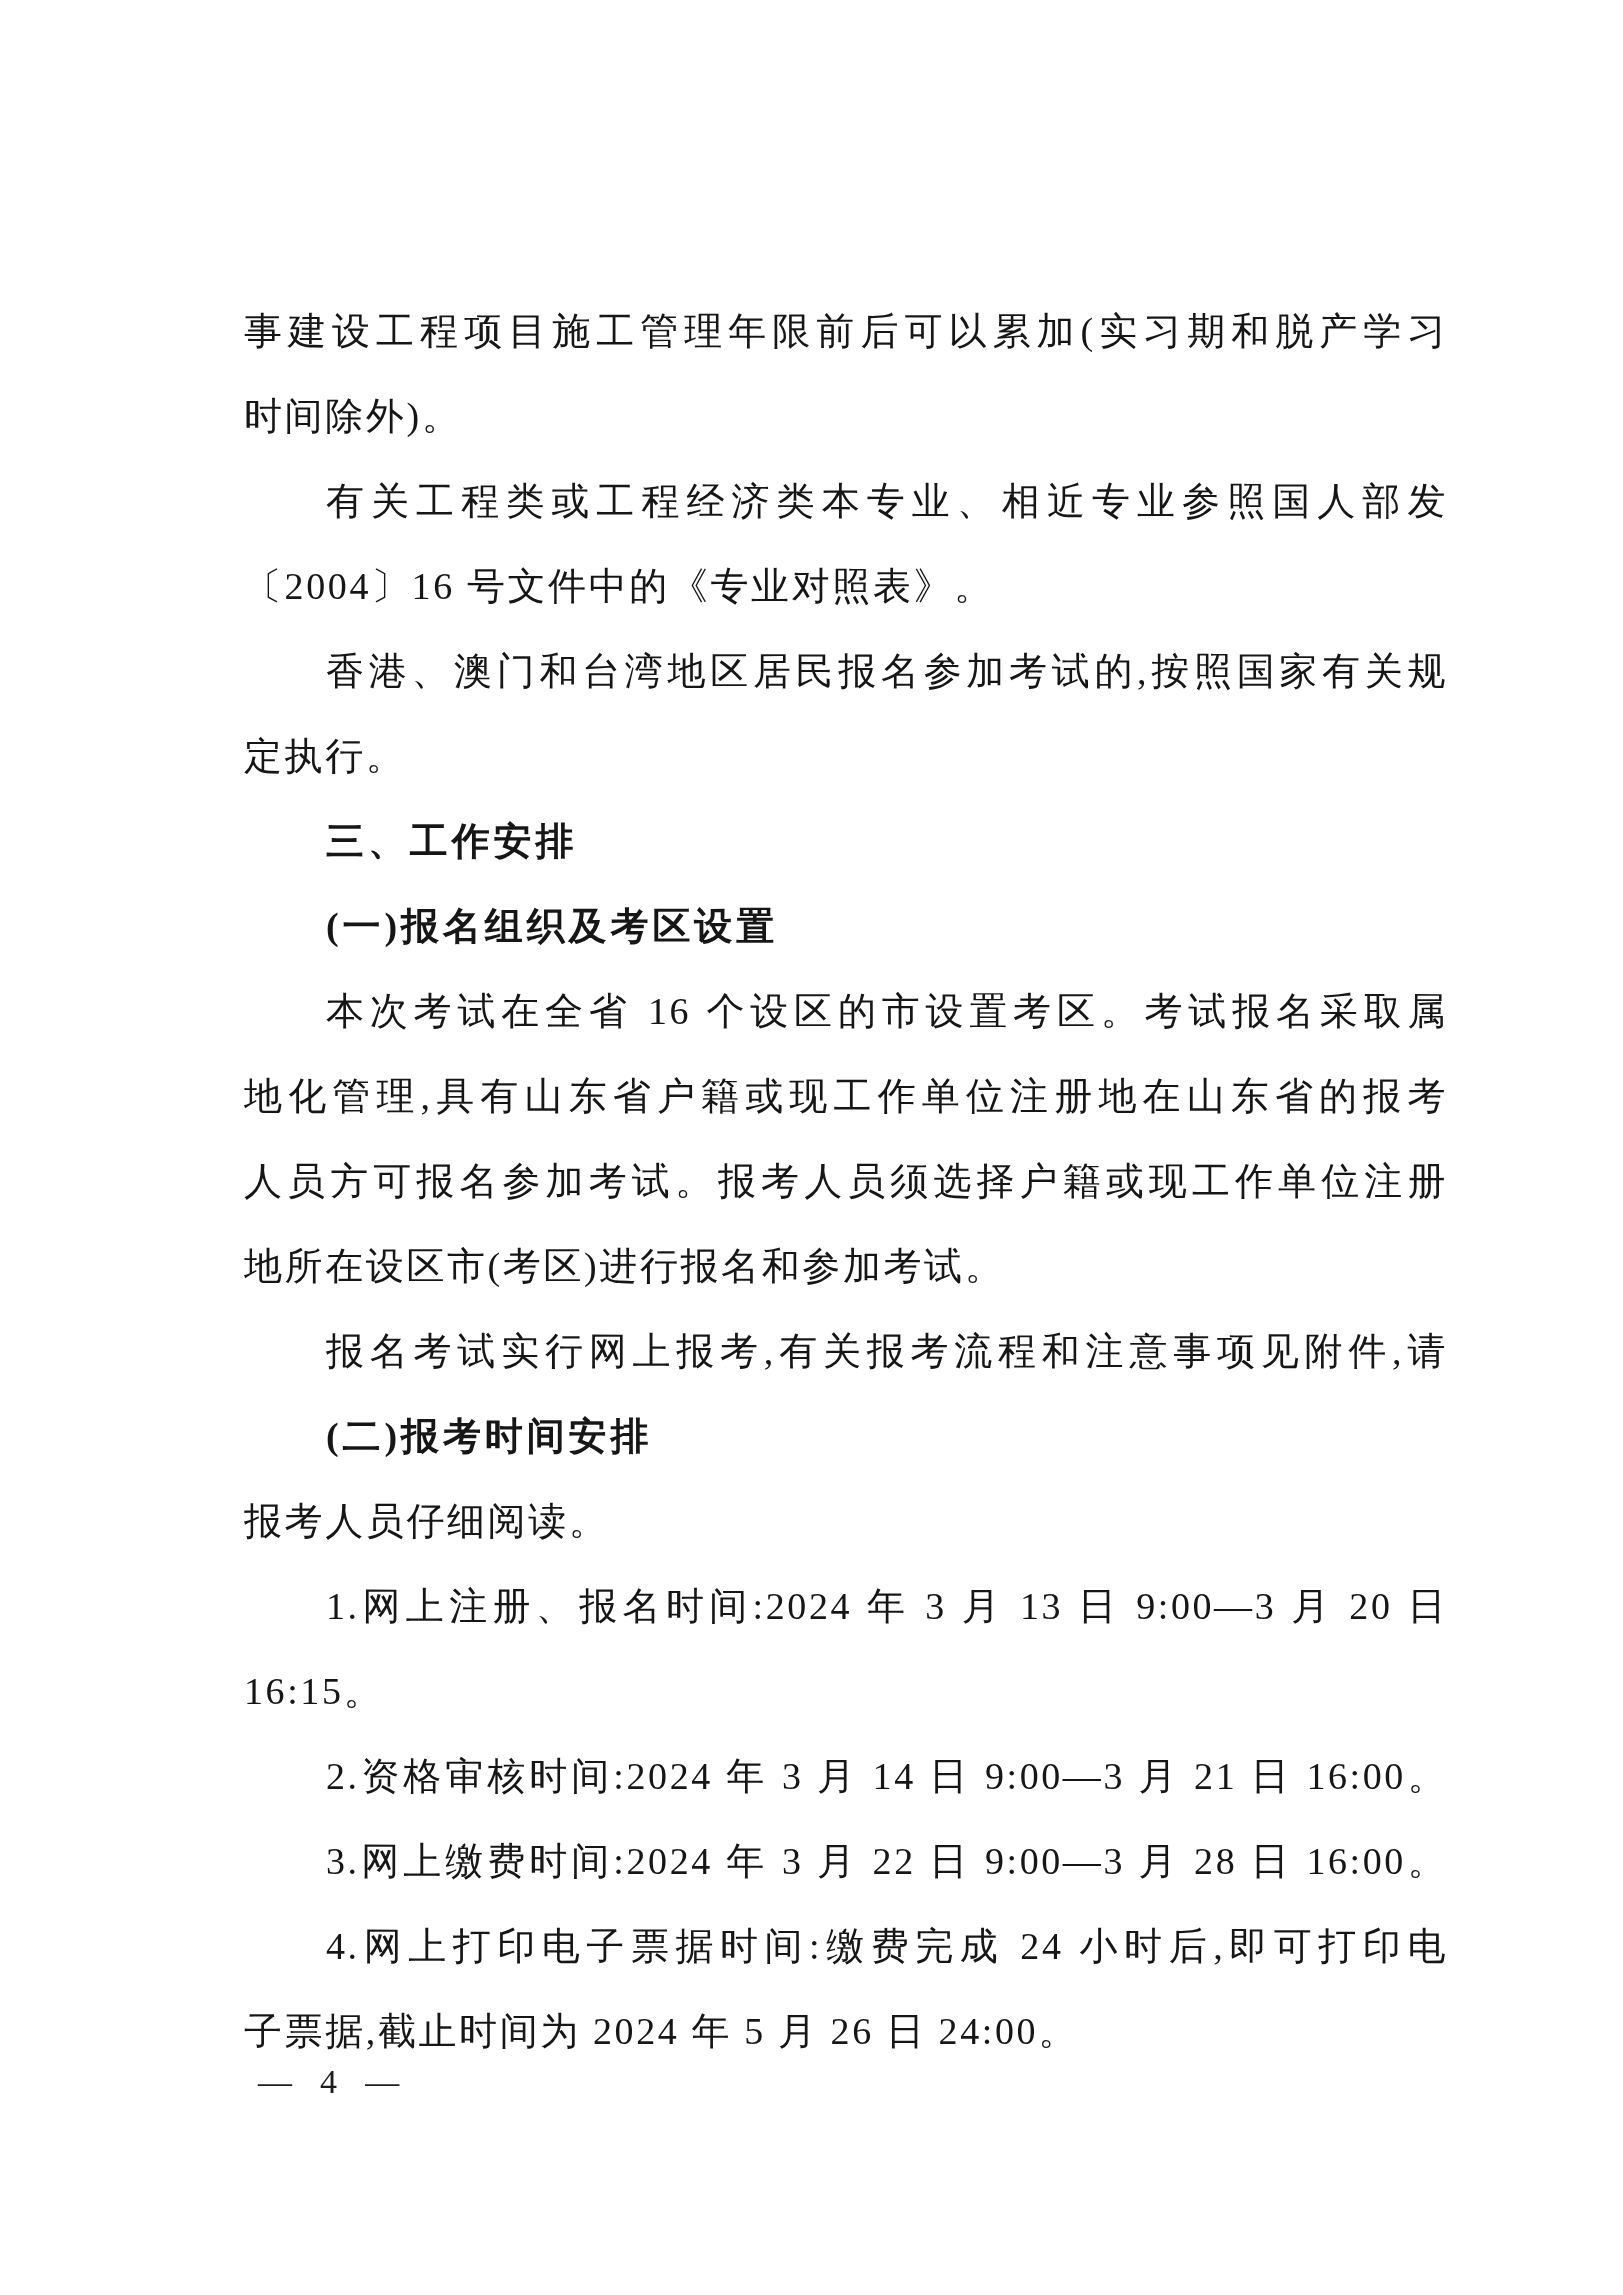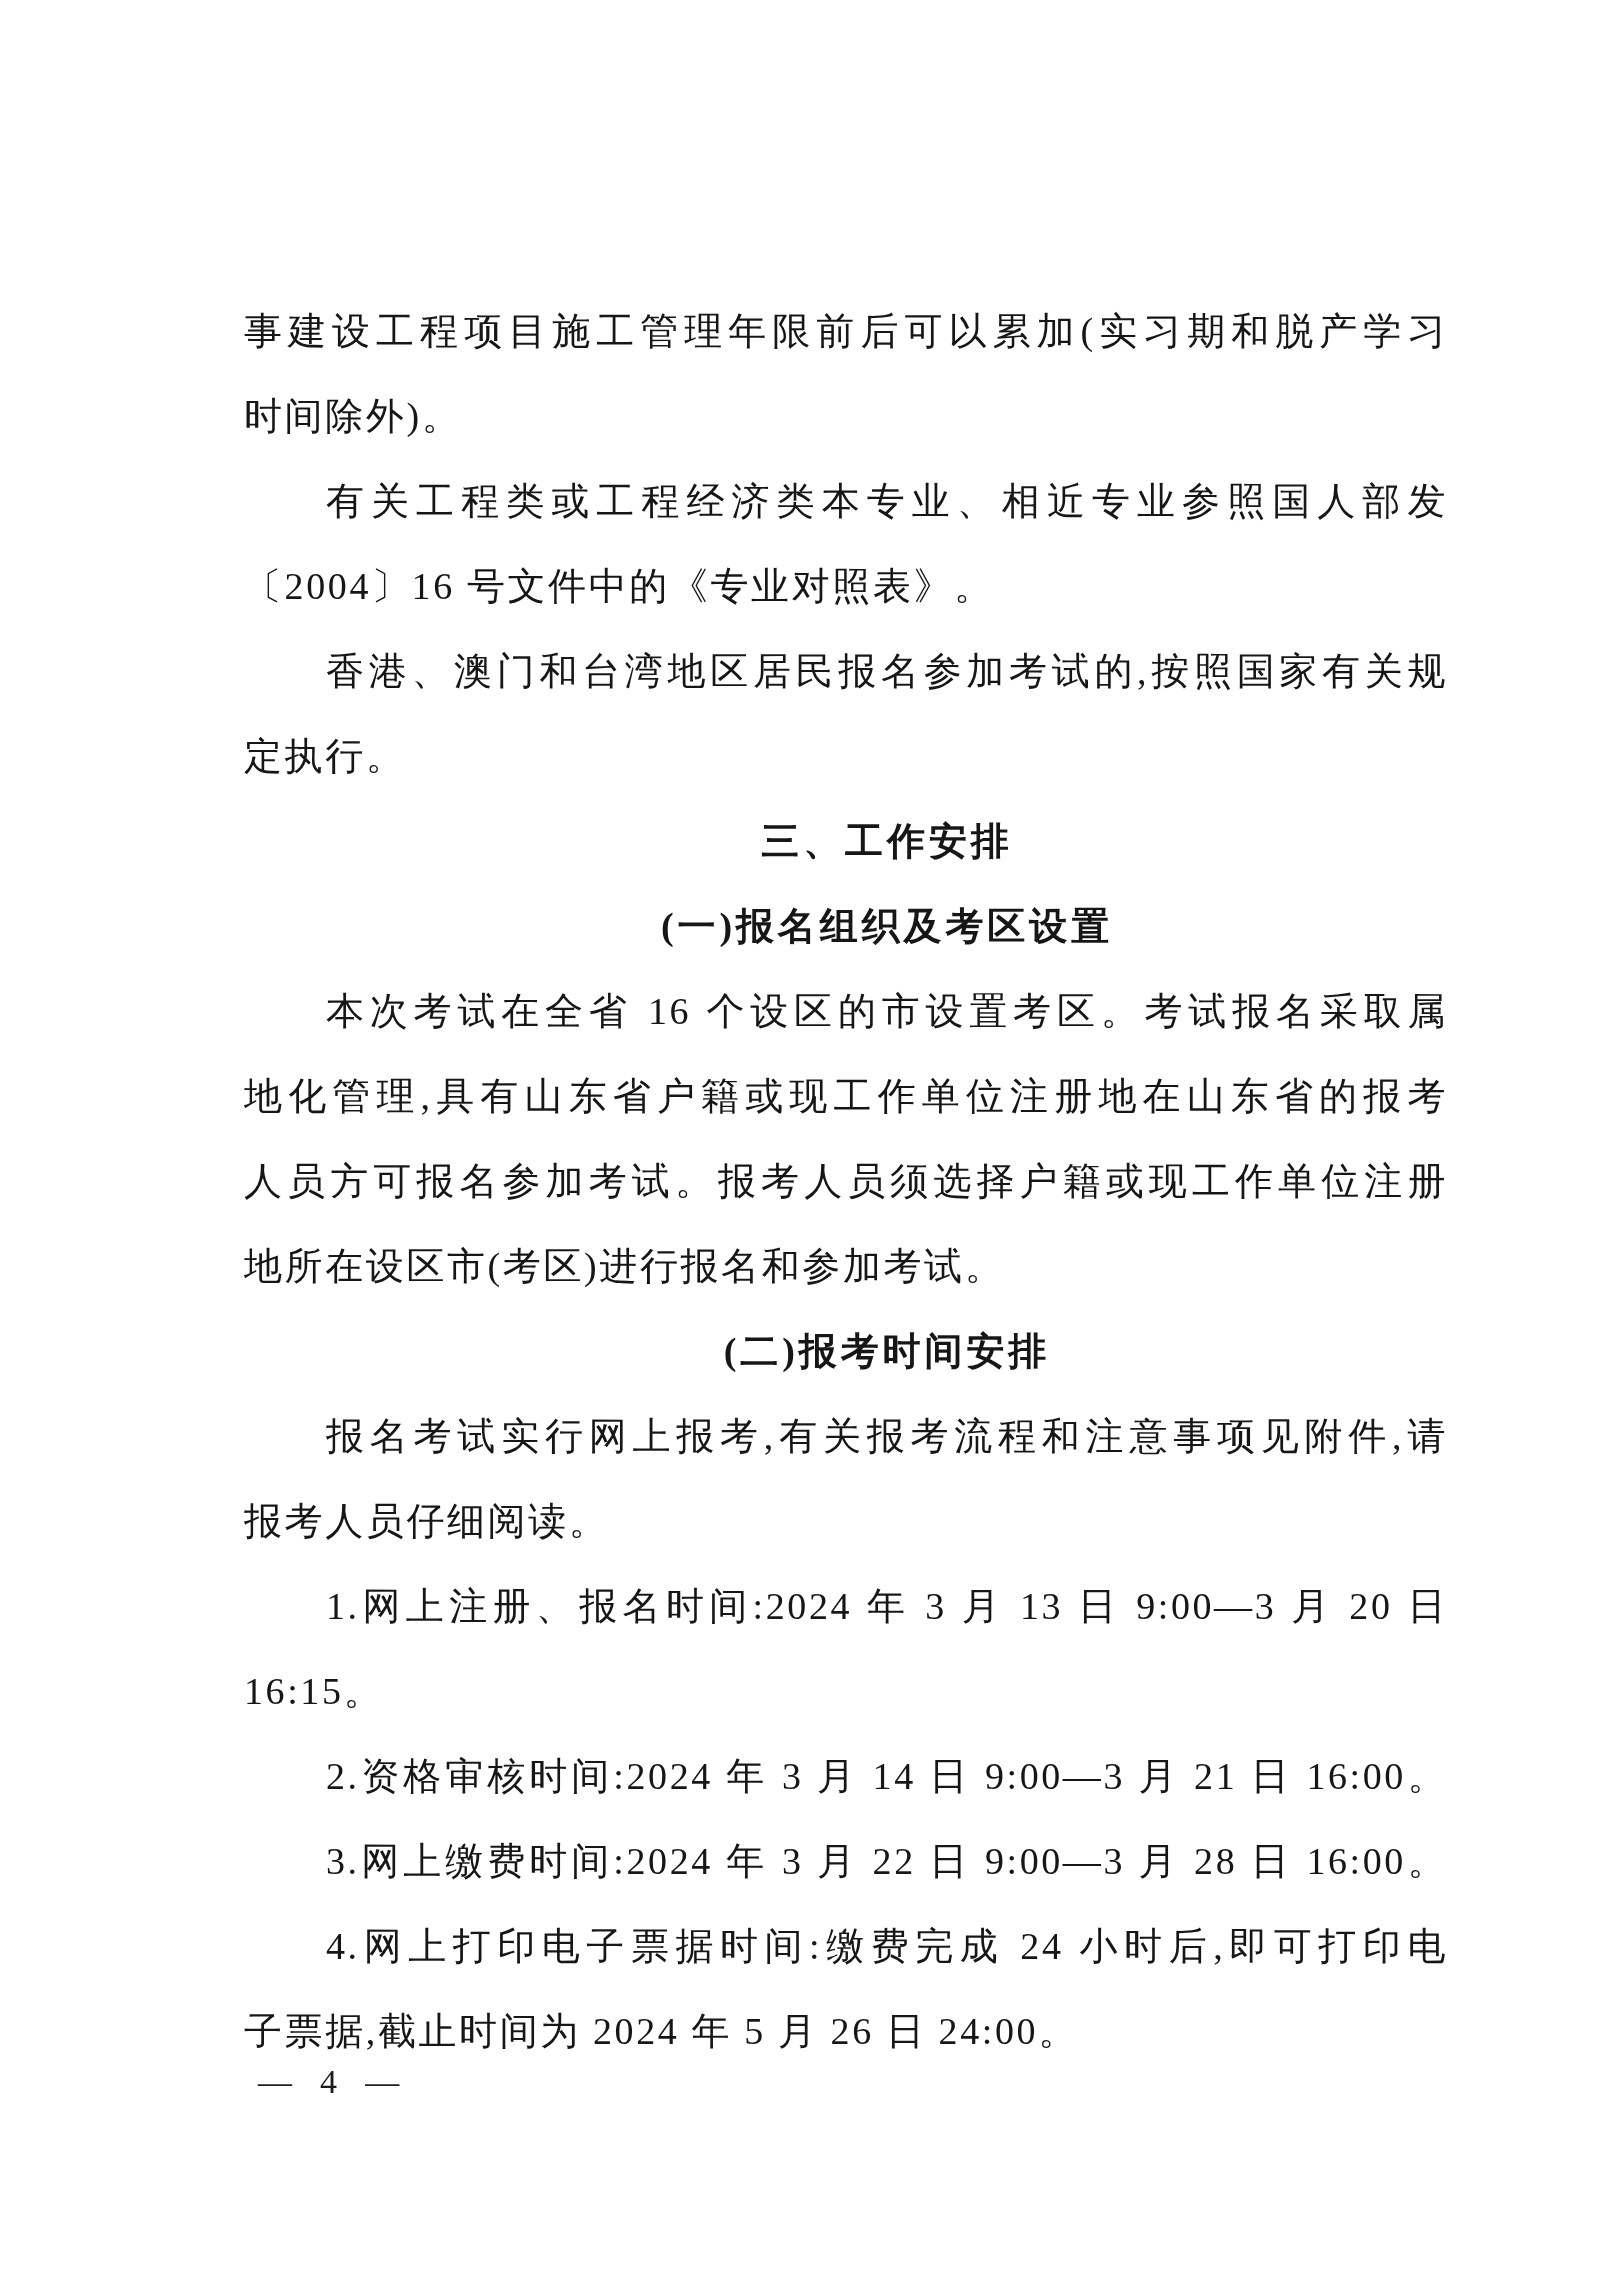--- a/index.html
+++ b/index.html
@@ -33,21 +33,20 @@
   
   .str {
     white-space: normal;
     text-align: justify;
     text-align-last: justify;
     -moz-text-align-last: justify;
   }
   
   .ind {
     text-indent: 82px;
-    text-align: center;
   }
   
   .h1 {
     font-family: "DejaVu Sans", sans-serif;
     font-weight: bold;
     letter-spacing: 3.9px;
   }
   
   .h2 {
     font-weight: bold;
@@ -76,22 +75,22 @@
     <div class="ln str ind">有关工程类或工程经济类本专业、相近专业参照国人部发</div>
     <div class="ln">〔2004〕16 号文件中的《专业对照表》。</div>
     <div class="ln str ind">香港、澳门和台湾地区居民报名参加考试的,按照国家有关规</div>
     <div class="ln">定执行。</div>
     <div class="ln h1 ind">三、工作安排</div>
     <div class="ln h2 ind">(一)报名组织及考区设置</div>
     <div class="ln str ind">本次考试在全省 16 个设区的市设置考区。考试报名采取属</div>
     <div class="ln str">地化管理,具有山东省户籍或现工作单位注册地在山东省的报考</div>
     <div class="ln str">人员方可报名参加考试。报考人员须选择户籍或现工作单位注册</div>
     <div class="ln">地所在设区市(考区)进行报名和参加考试。</div>
+    <div class="ln str ind">报名考试实行网上报考,有关报考流程和注意事项见附件,请</div>
     <div class="ln h2 ind">(二)报考时间安排</div>
-    <div class="ln str ind">报名考试实行网上报考,有关报考流程和注意事项见附件,请</div>
     <div class="ln">报考人员仔细阅读。</div>
     <div class="ln str ind">1.网上注册、报名时间:2024 年 3 月 13 日 9:00—3 月 20 日</div>
     <div class="ln">16:15。</div>
     <div class="ln str ind">2.资格审核时间:2024 年 3 月 14 日 9:00—3 月 21 日 16:00。</div>
     <div class="ln str ind">3.网上缴费时间:2024 年 3 月 22 日 9:00—3 月 28 日 16:00。</div>
     <div class="ln str ind">4.网上打印电子票据时间:缴费完成 24 小时后,即可打印电</div>
     <div class="ln">子票据,截止时间为 2024 年 5 月 26 日 24:00。</div>
   </div>
 
   <div class="footer">— 4 —</div>

